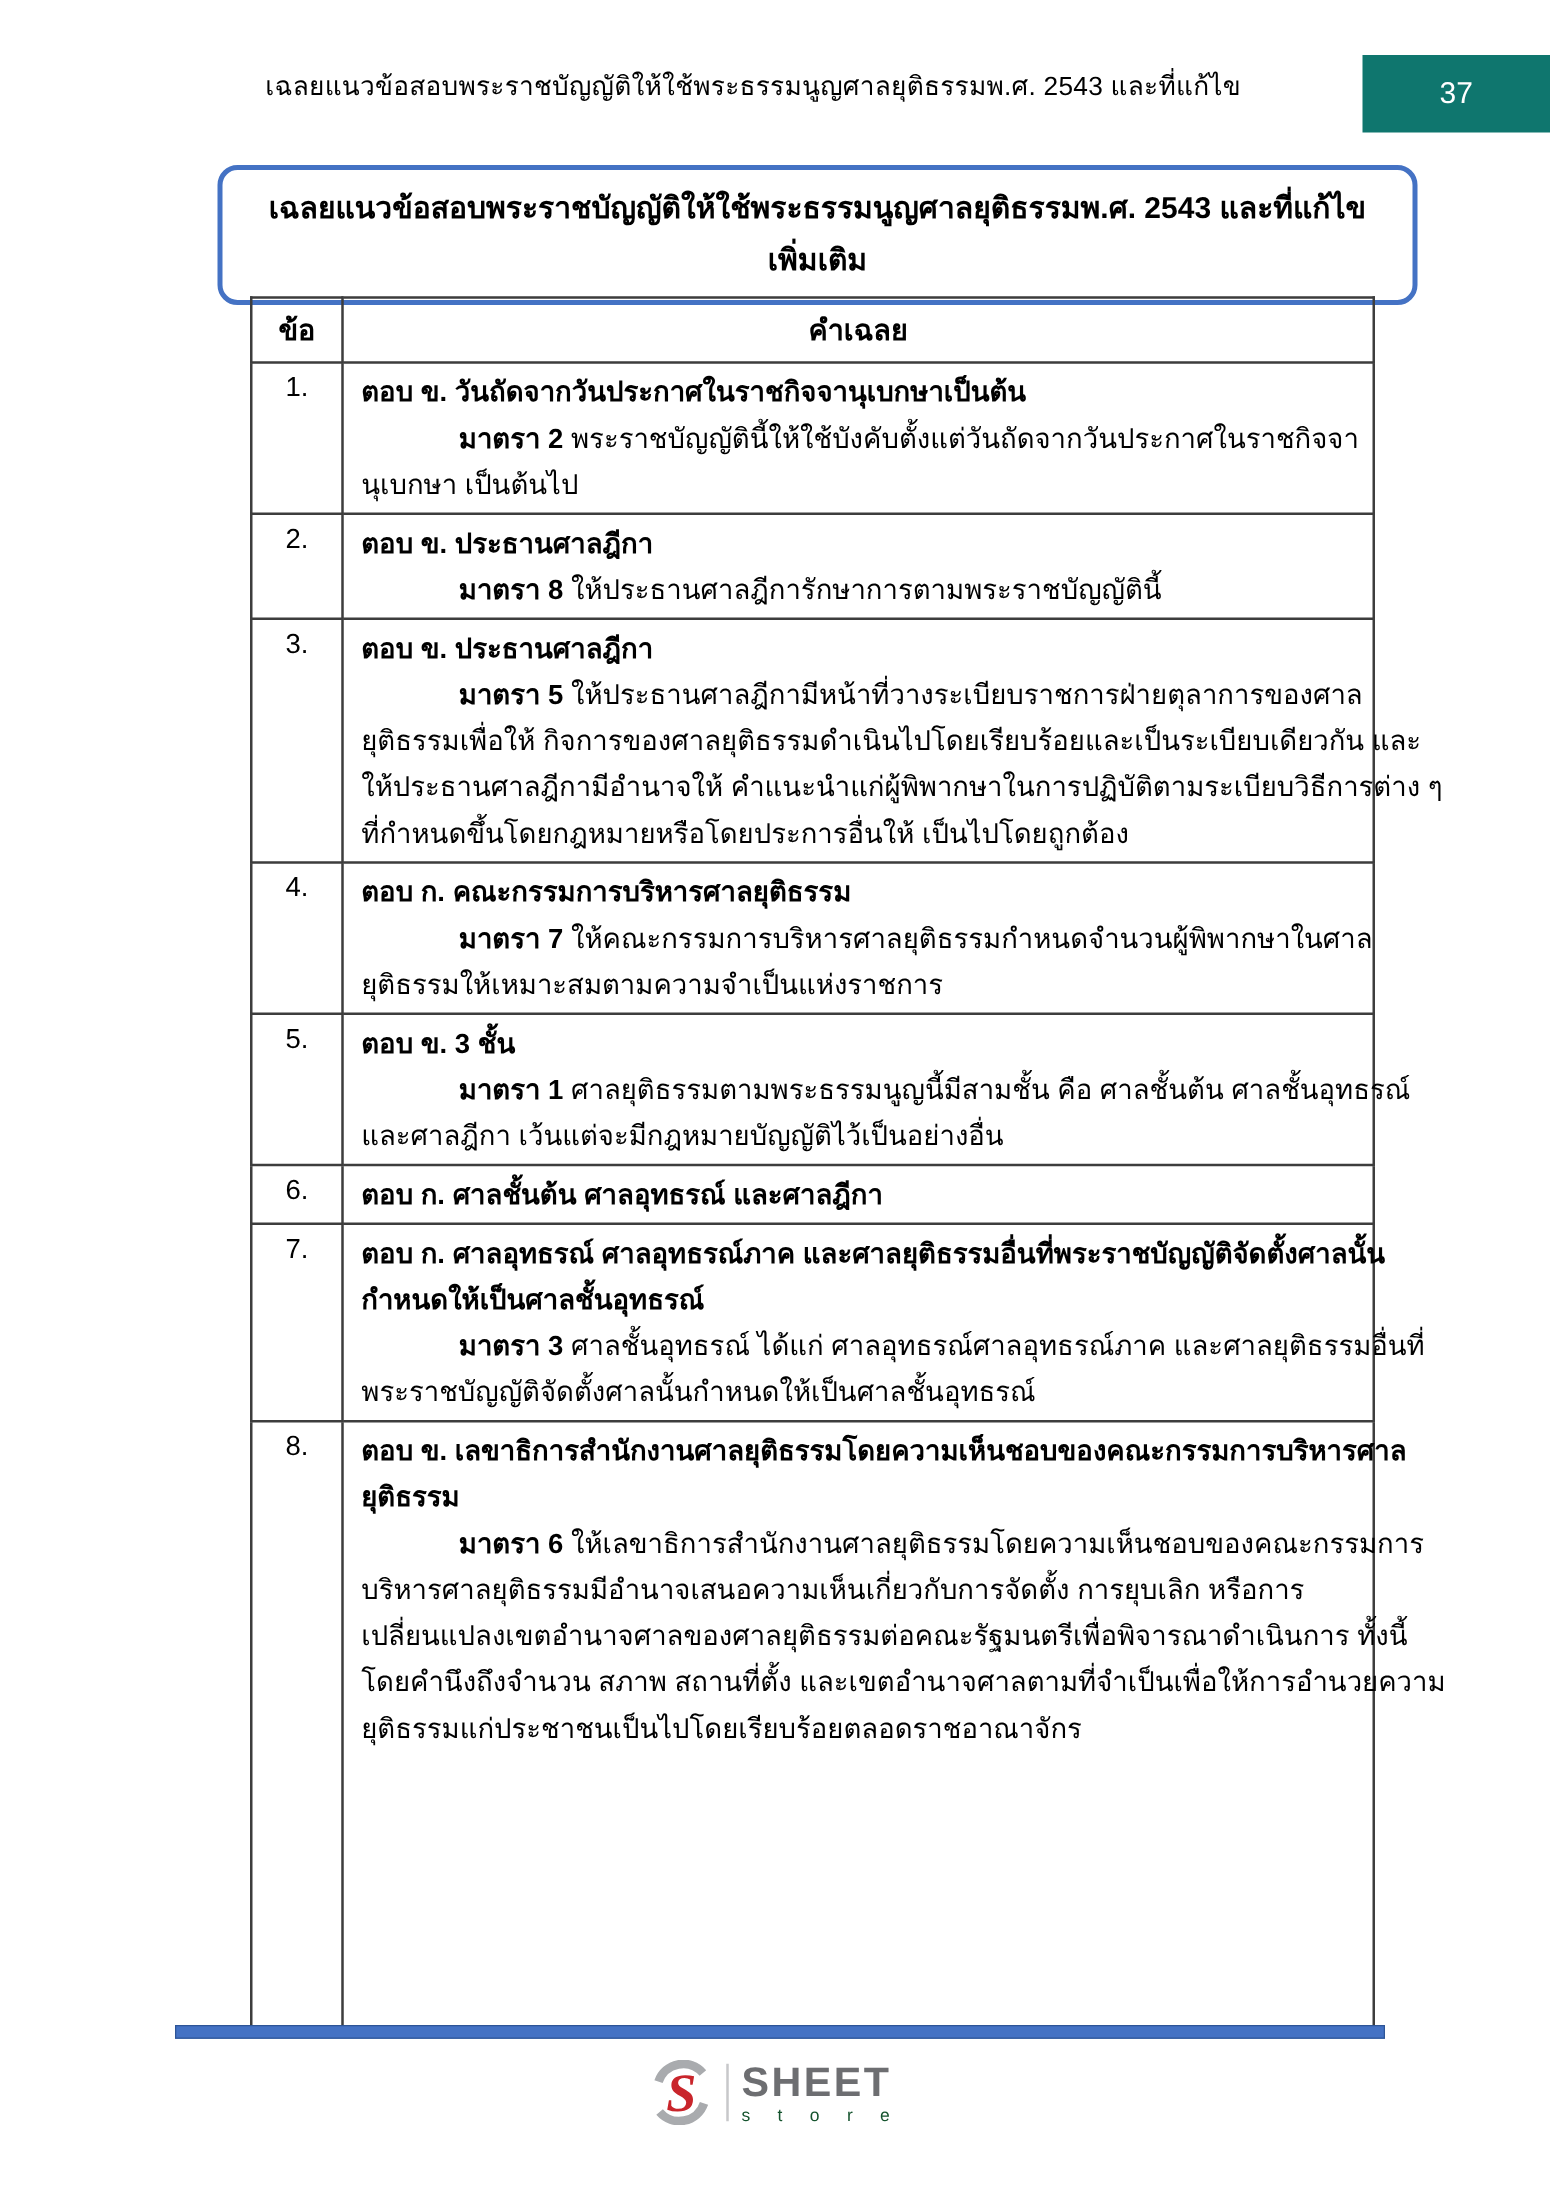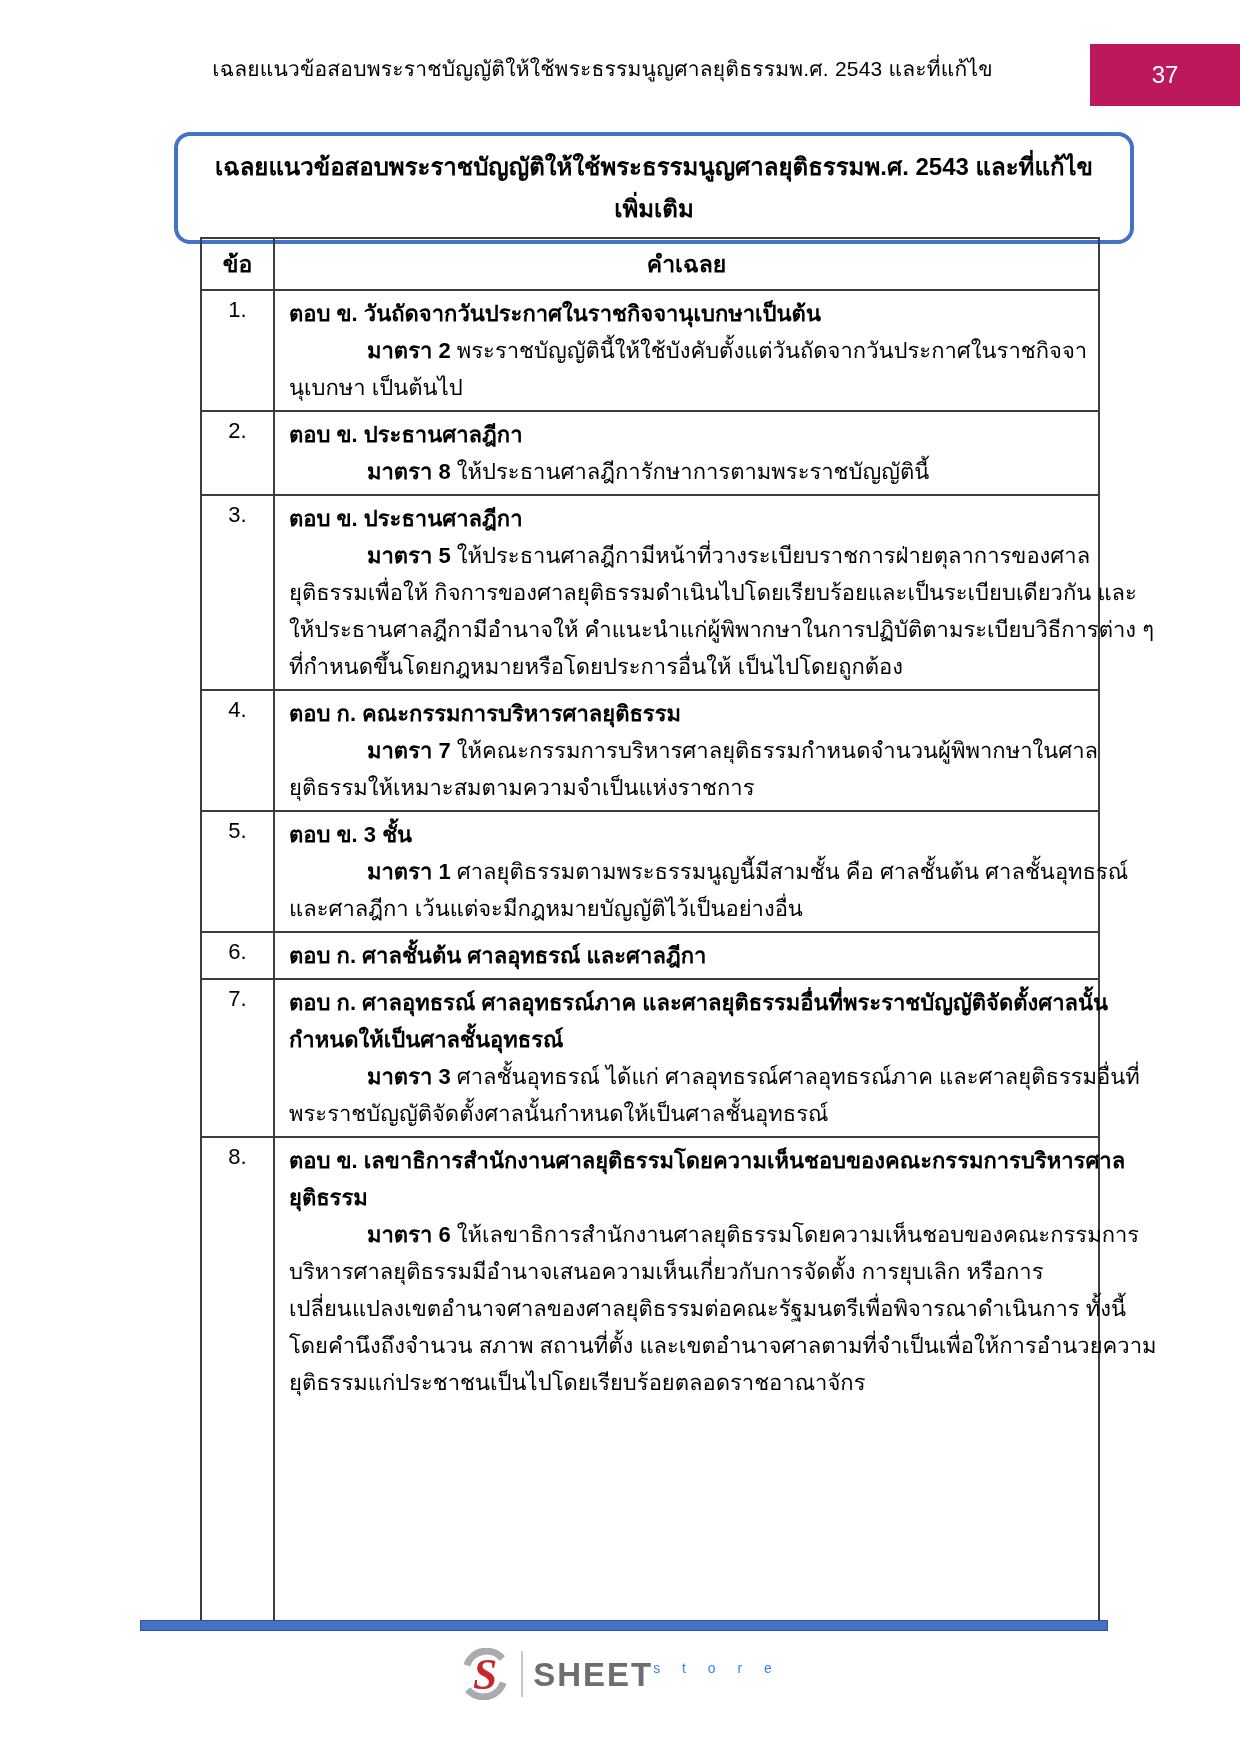--- a/index.html
+++ b/index.html
@@ -15,21 +15,21 @@
   .doc-header {
     position:absolute;
     top:52px; left:140px; right:175px;
     text-align:center;
     font-size:21px;
     letter-spacing:0.2px;
   }
   .page-num-box {
     position:absolute;
     top:44px; left:1090px; width:150px; height:62px;
-    background:#be185d;
+    background:#0f766e;
     color:#ffffff;
     display:flex; align-items:center; justify-content:center;
     font-size:24px;
   }
   .title-box {
     position:absolute;
     top:132px; left:174px; width:960px;
     box-sizing:border-box;
     border:4px solid #4472c4;
     border-radius:16px;
@@ -79,26 +79,26 @@
     box-sizing:border-box;
   }
   .footer-logo {
     position:absolute;
     top:1648px; left:0; width:100%;
     display:flex; align-items:center; justify-content:center;
     gap:10px;
   }
   .logo-mark { width:52px; height:52px; }
   .logo-divider { width:2px; height:46px; background:#c7c8ca; }
-  .logo-text-block { display:flex; flex-direction:row; line-height:1; }
+  .logo-text-block { display:flex; flex-direction:column; line-height:1; }
   .logo-title {
     font-size:33px; font-weight:bold; color:#6d6e71; letter-spacing:2px;
   }
   .logo-sub {
-    font-size:14px; color:#3b82f6; letter-spacing:9px; margin-top:3px;
+    font-size:14px; color:#14532d; letter-spacing:9px; margin-top:3px;
   }
 </style>
 </head>
 <body>
 
 <div class="page">
 
   <div class="doc-header">เฉลยแนวข้อสอบพระราชบัญญัติให้ใช้พระธรรมนูญศาลยุติธรรมพ.ศ. 2543 และที่แก้ไข</div>
 
   <div class="page-num-box">

